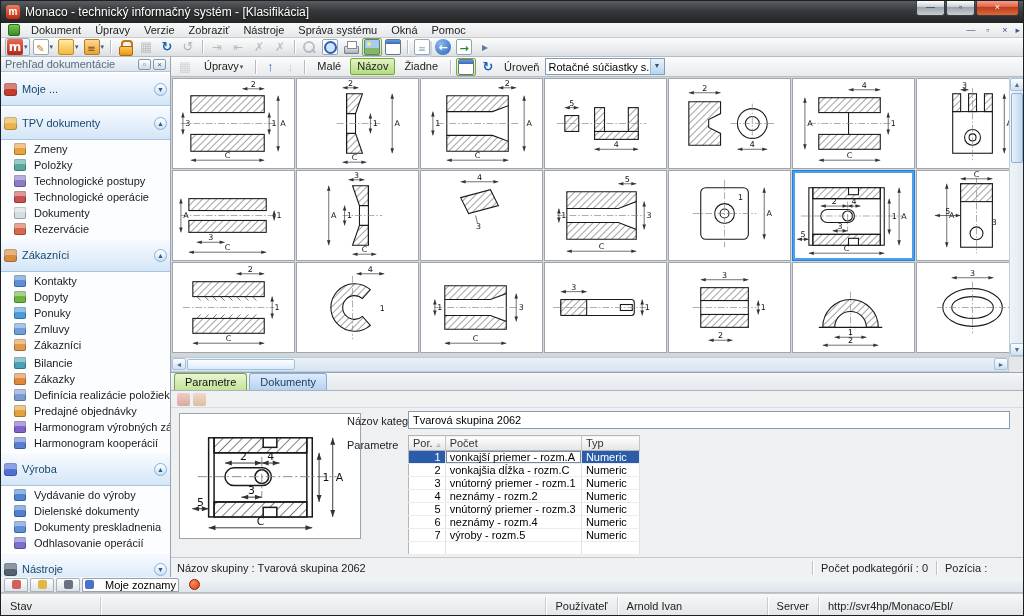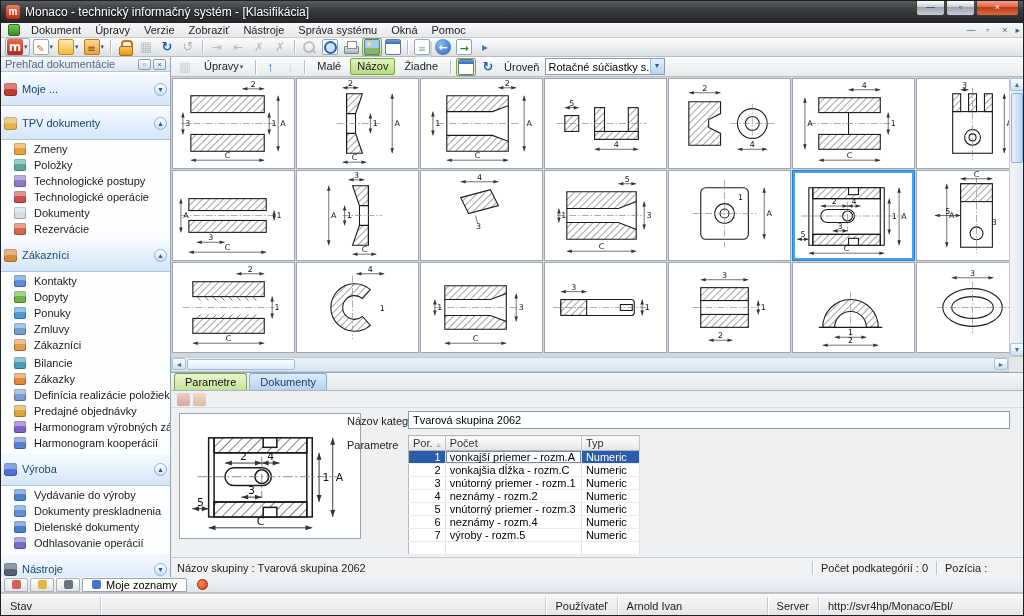--- a/index.html
+++ b/index.html
@@ -129,21 +129,21 @@
   
   .statusstrip{position:absolute;top:556px;left:170px;width:854px;height:20px;background:#f0f1f2;border-top:1px solid #c4c8cc;display:flex;align-items:center;color:#222}
   .ss-left{flex:1;padding-left:6px;white-space:nowrap;overflow:hidden}
   .ss-sep{width:1px;height:14px;background:#c0c4c8;box-shadow:1px 0 0 #fff}
   .ss-right{padding:0 8px;white-space:nowrap}
   .ss-pos{width:88px;overflow:hidden;padding-right:0}
 
   .tabstrip{position:absolute;top:576px;left:0;width:1024px;height:16px;background:linear-gradient(#f2f5f8,#dfe5ec);border-bottom:1px solid #b8bec6;display:flex;align-items:center;padding-left:3px;gap:2px}
   .stab{width:24px;height:14px;border:1px solid #a8b0b8;border-radius:2px 2px 0 0;background:linear-gradient(#fff,#dde4ea);display:flex;align-items:center;justify-content:center}
   .stab .mi{width:9px;height:9px;border-radius:2px}
-  .stab.active{width:auto;padding:0 9px;background:#fff;border-color:#98a2ac;gap:5px}
+  .stab.active{width:auto;padding:0 2px;background:#fff;border-color:#98a2ac;gap:11px}
   .reddot{width:11px;height:11px;border-radius:50%;background:radial-gradient(circle at 35% 30%,#ff8a60,#d02800);margin-left:8px;border:1px solid #902000}
 
   .footer{position:absolute;top:592px;left:0;width:1024px;height:24px;background:linear-gradient(#f8f8f8,#e2e4e6);border-top:1px solid #c4c8cc;display:flex;align-items:center;color:#222}
   .fpanel{height:18px;line-height:18px;padding:0 9px;border-right:1px solid #c8ccd0;box-shadow:1px 0 0 #fff;white-space:nowrap}
   .f-stav{width:100px}
   .f-fill{flex:1;border-right:1px solid #c8ccd0}
   .f-user{width:150px}
   .f-server{width:206px;overflow:hidden}
 </style>
 </head>
@@ -362,26 +362,26 @@
         <div class="sic" style="background: rgb(79, 111, 212);"></div>
         <div class="sgl">Výroba</div>
         <div class="chev">▲</div>
       </div>
       <div class="sitems">
         <div class="sitem">
           <div class="sic2" style="background: rgb(79, 132, 212);"></div>
           <div>Vydávanie do výroby</div>
         </div>
         <div class="sitem">
+          <div class="sic2" style="background: rgb(79, 127, 208);"></div>
+          <div>Dielenské dokumenty</div>
+        </div>
+        <div class="sitem">
           <div class="sic2" style="background: rgb(95, 142, 216);"></div>
           <div>Dokumenty preskladnenia</div>
-        </div>
-        <div class="sitem">
-          <div class="sic2" style="background: rgb(79, 127, 208);"></div>
-          <div>Dielenské dokumenty</div>
         </div>
         <div class="sitem">
           <div class="sic2" style="background: rgb(122, 111, 208);"></div>
           <div>Odhlasovanie operácií</div>
         </div>
       </div>
       <div class="sgh">
         <div class="sic" style="background: rgb(85, 96, 112);"></div>
         <div class="sgl">Nástroje</div>
         <div class="chev">▼</div>

